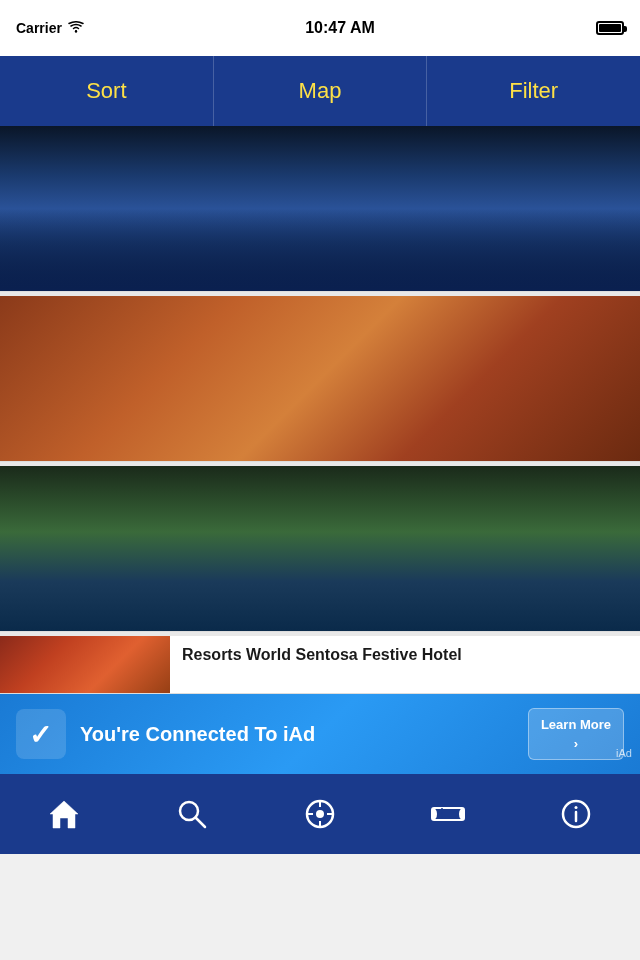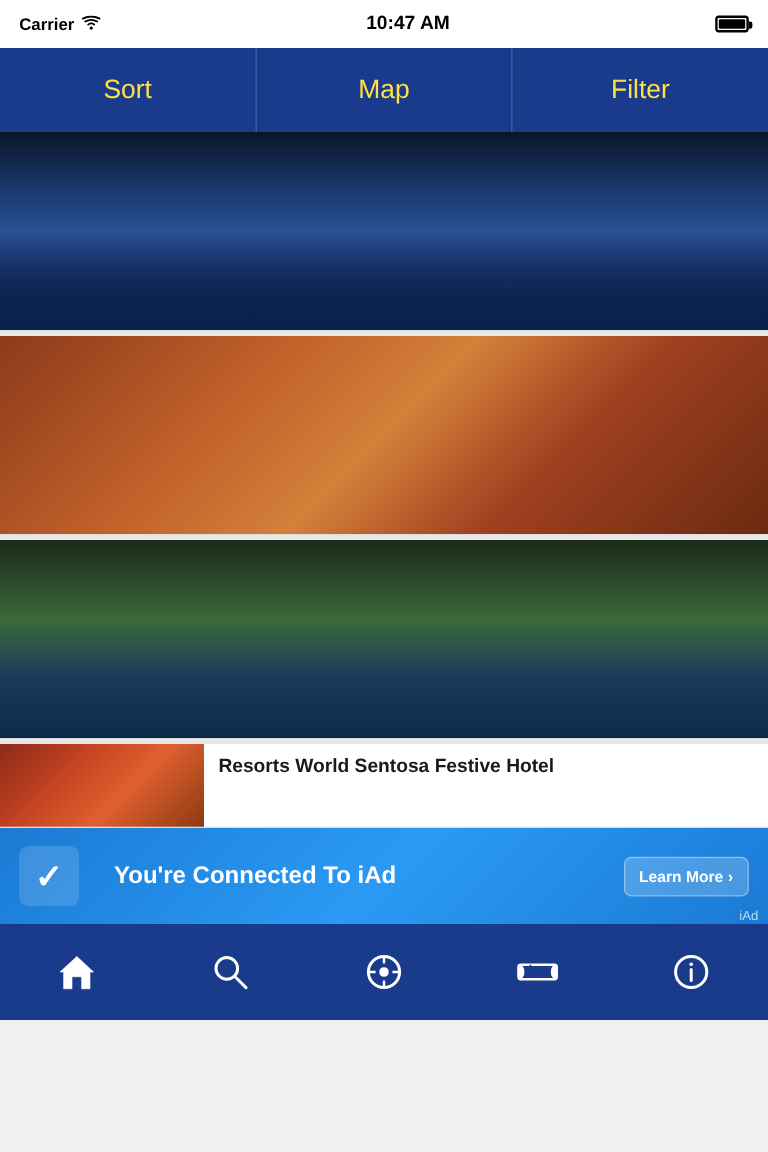--- a/index.html
+++ b/index.html
@@ -2,21 +2,21 @@
 <html><head>
   <meta charset="utf-8">
   <meta name="viewport" content="width=640px">
   <style>
     * { margin: 0; padding: 0; box-sizing: border-box; }
     body { font-family: -apple-system, 'Helvetica Neue', Arial, sans-serif; background: #f0f0f0; width: 640px; overflow-x: hidden; }
 
     
     .status-bar {
       background: #fff;
-      height: 40px;
+      height: 56px;
       display: flex;
       align-items: center;
       justify-content: space-between;
       padding: 0 16px;
       font-size: 14px;
       font-weight: 600;
       gap: 18px;
     }
     .status-left { display: flex; align-items: center; gap: 6px; }
     .status-center { font-size: 16px; font-weight: 600; }
@@ -98,21 +98,21 @@
       font-size: 16px;
       font-weight: 600;
       color: #1a1a1a;
       margin-bottom: 4px;
     }
 
     
     .hotel-card-partial {
       background: #fff;
       display: flex;
-      height: 70px;
+      height: 58px;
       overflow: hidden;
       margin-bottom: 0;
     }
 
     
     .iad-banner {
       background: linear-gradient(135deg, #1a7ad4 0%, #2a9af4 50%, #1a7ad4 100%);
       height: 80px;
       display: flex;
       align-items: center;
@@ -133,39 +133,39 @@
     .iad-check-mark {
       color: #fff;
       font-size: 28px;
       font-weight: 700;
     }
     .iad-text {
       color: #fff;
       font-size: 20px;
       font-weight: 600;
       flex: 1;
-      margin-left: 15px;
     }
     .iad-learn-more {
       background: rgba(255,255,255,0.2);
       color: #fff;
       font-size: 13px;
       font-weight: 600;
       padding: 8px 12px;
       border-radius: 6px;
       border: 1px solid rgba(255,255,255,0.4);
       display: flex;
       align-items: center;
       gap: 4px;
       cursor: pointer;
       white-space: nowrap;
+      flex-direction: column;
     }
     .iad-label {
       position: absolute;
-      bottom: 0;
+      bottom: 15px;
       right: 8px;
       font-size: 11px;
       color: rgba(255,255,255,0.7);
     }
 
     
     .bottom-nav {
       background: #1a3a8c;
       height: 80px;
       display: flex;

